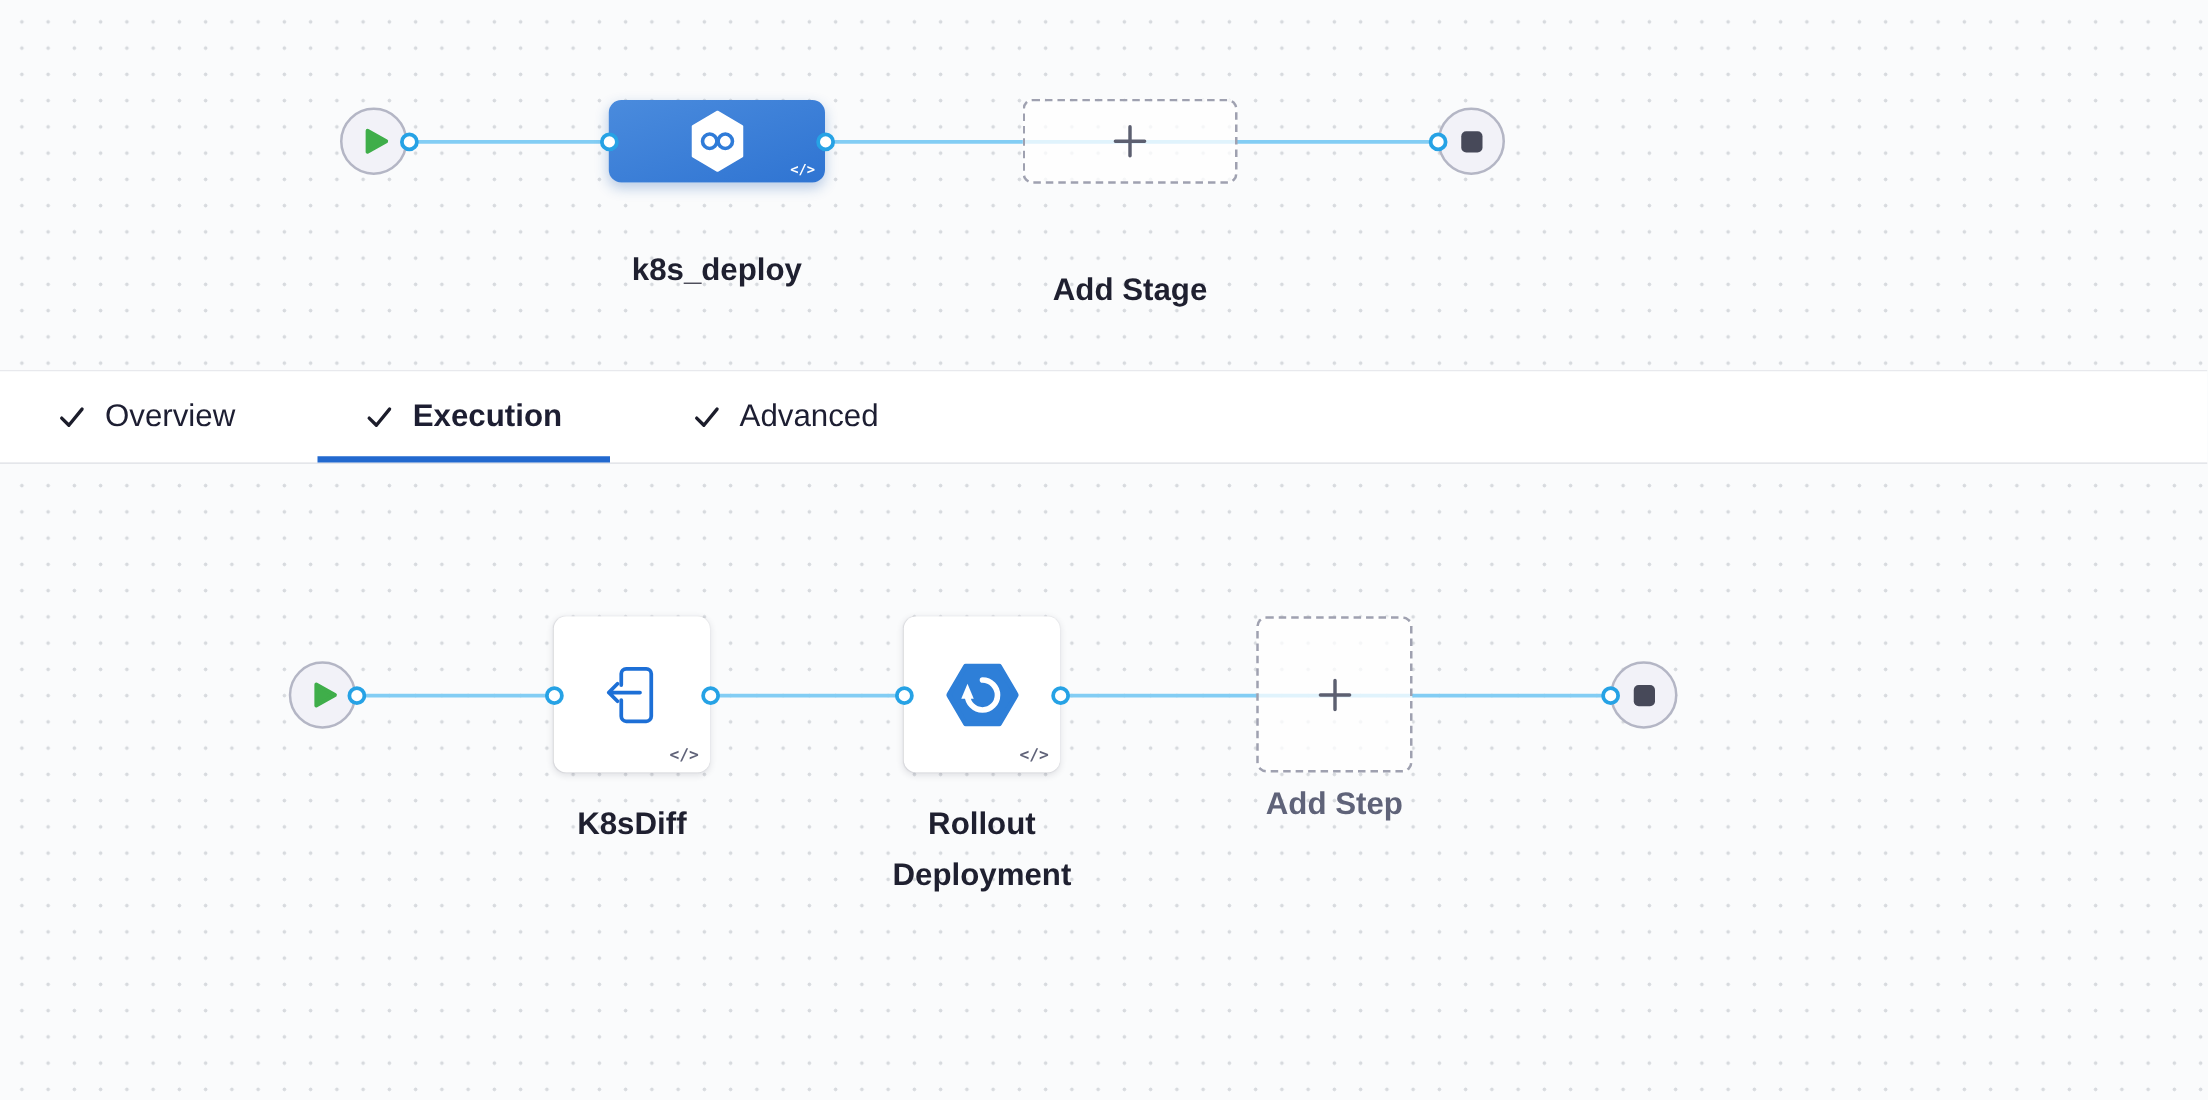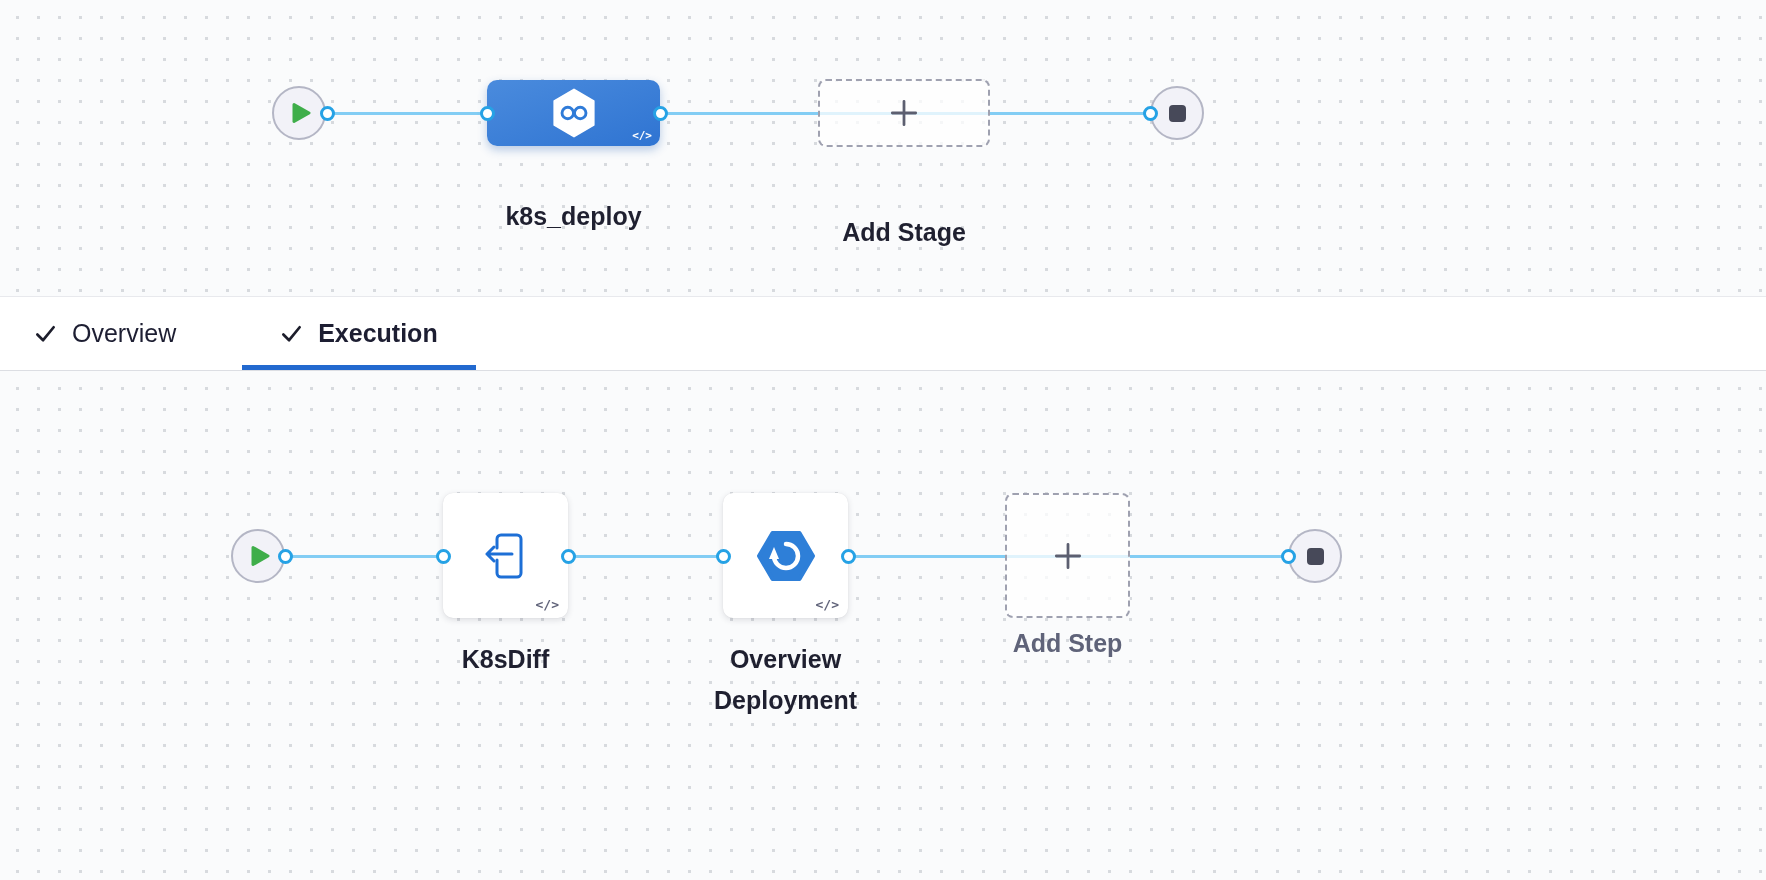--- a/index.html
+++ b/index.html
@@ -105,21 +105,21 @@
   .node-label.muted { color: #5f6379; }
 
   .tabbar {
     position: relative;
     width: 1766px; height: 75px;
     background: #ffffff;
     border-top: 1px solid #e8e9ed;
     border-bottom: 1px solid #dcdee3;
     display: flex;
     align-items: center;
-    padding-left: 34px;
+    padding-left: 46px;
     gap: 104px;
     z-index: 4;
   }
   .tab {
     position: relative;
     height: 100%;
     display: flex;
     align-items: center;
     gap: 15px;
     cursor: pointer;
@@ -189,20 +189,26 @@
 
 
   <div class="tab active">
     <svg width="23" height="23" viewBox="0 0 24 24">
       <path d="M3.5,13 L9.5,19 L20.5,5.5" fill="none" stroke="#1c1d2b" stroke-width="2.8" stroke-linecap="round" stroke-linejoin="round"></path>
     </svg>
     <span class="tab-label">Execution</span>
     <span class="tab-underline"></span>
   </div>
 
+  <div class="tab">
+    <svg width="23" height="23" viewBox="0 0 24 24">
+      <path d="M3.5,13 L9.5,19 L20.5,5.5" fill="none" stroke="#1c1d2b" stroke-width="2.8" stroke-linecap="round" stroke-linejoin="round"></path>
+    </svg>
+    <span class="tab-label">Advanced</span>
+  </div>
 </div>
 
 <div class="canvas exec-canvas">
 
   <div class="hline" style="left:258px; top:183.5px; width:1057px;"></div>
 
   <div class="endpoint" style="left:231px; top:158px;">
     <svg width="20" height="22" viewBox="0 0 20 22" style="margin-left:4px">
       <polygon points="3,2.5 18,11 3,19.5" fill="#3fae4a" stroke="#3fae4a" stroke-width="3" stroke-linejoin="round"></polygon>
     </svg>
@@ -235,15 +241,15 @@
       <path d="M16,5 L16,27 M5,16 L27,16" stroke="#5c5f70" stroke-width="2.6" stroke-linecap="round" fill="none"></path>
     </svg>
   </div>
 
   <span class="port" style="left:1280.5px; top:177.5px;"></span>
   <div class="endpoint" style="left:1288px; top:158px;">
     <span class="stop-square"></span>
   </div>
 
   <div class="node-label" style="left:443px; top:268px; width:125px;">K8sDiff</div>
-  <div class="node-label" style="left:685.5px; top:268px; width:200px;">Overview Deployment</div>
+  <div class="node-label" style="left:685.5px; top:268px; width:200px;">Rollout Deployment</div>
   <div class="node-label muted" style="left:1005px; top:252px; width:125px;">Add Step</div>
 </div>
 
 </body></html>

